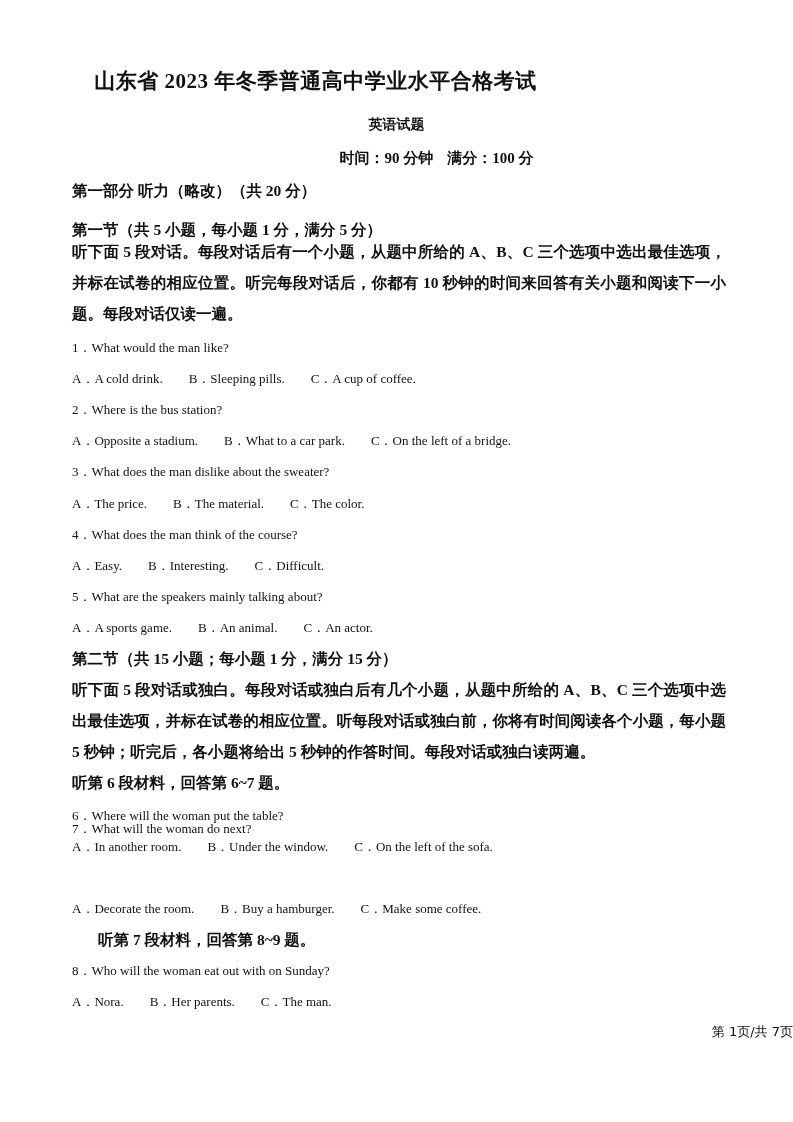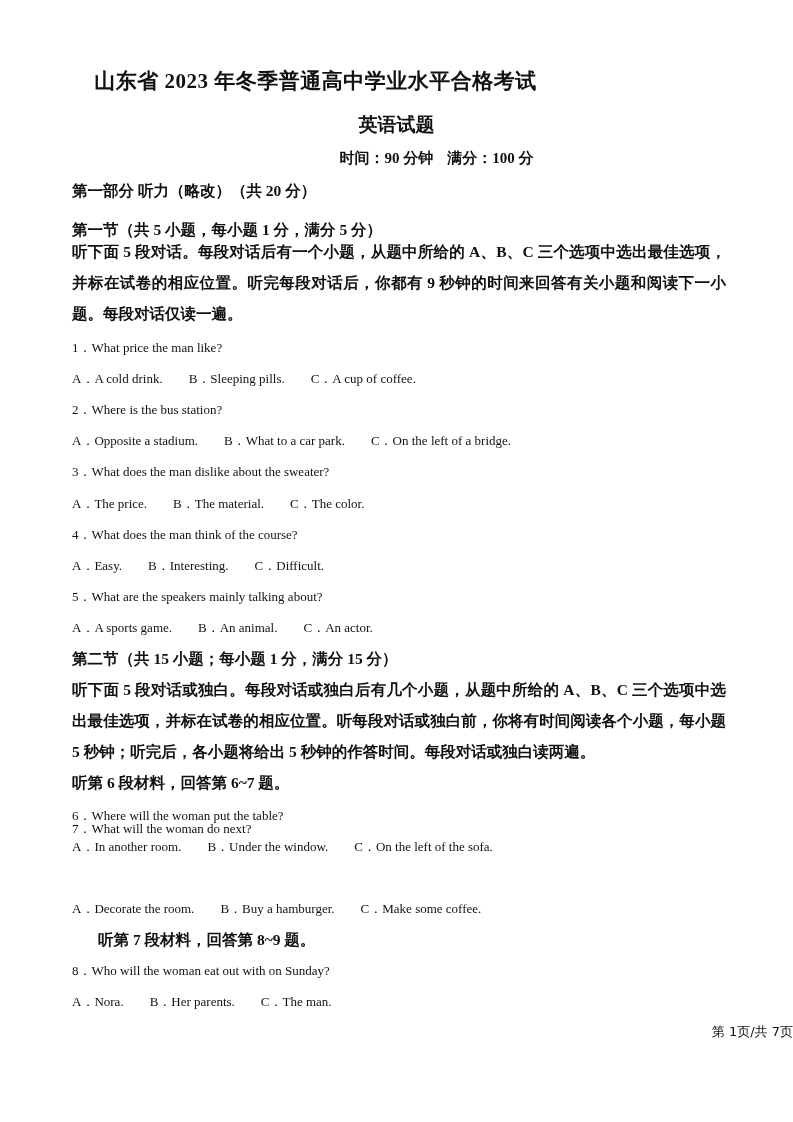--- a/index.html
+++ b/index.html
@@ -29,21 +29,21 @@
       font-size: 21px;
       font-weight: bold;
       letter-spacing: 0.5px;
       line-height: 30px;
     }
     .subtitle {
       position: absolute;
       left: 0; width: 793px;
       top: 110px;
       text-align: center;
-      font-size: 19px;
+      font-size: 14px;
       font-weight: bold;
       line-height: 30px;
     }
     .meta {
       position: absolute;
       left: 0; width: 793px;
       top: 145px;
       text-align: center;
       font-size: 15px;
       font-weight: bold;
@@ -98,24 +98,24 @@
 <div class="page">
 
   <div class="title">山东省 2023 年冬季普通高中学业水平合格考试</div>
   <div class="subtitle">英语试题</div>
   <div class="meta">
     <span>时间：90 分钟</span><span class="gap"></span><span>满分：100 分</span>
   </div>
 
   <div class="line bold-line" style="top:180px;">第一部分  听力（略改）（共 20 分）</div>
   <div class="line bold-line" style="top:219px;">第一节（共 5 小题，每小题 1 分，满分 5 分）</div>
-  <div class="para" style="top:236px;">听下面 5 段对话。每段对话后有一个小题，从题中所给的 A、B、C 三个选项中选出最佳选项，并标在试卷的相应位置。听完每段对话后，你都有 9 秒钟的时间来回答有关小题和阅读下一小题。每段对话仅读一遍。</div>
+  <div class="para" style="top:236px;">听下面 5 段对话。每段对话后有一个小题，从题中所给的 A、B、C 三个选项中选出最佳选项，并标在试卷的相应位置。听完每段对话后，你都有 10 秒钟的时间来回答有关小题和阅读下一小题。每段对话仅读一遍。</div>
 
   <div class="line q" style="top:339px;">
-    <span>1．</span><span>What price the man like?</span>
+    <span>1．</span><span>What would the man like?</span>
   </div>
   <div class="line opts" style="top:370px;">
     <span class="opt">A．A cold drink.</span><span class="opt">B．Sleeping pills.</span><span class="opt">C．A cup of coffee.</span>
   </div>
 
   <div class="line q" style="top:401px;">
     <span>2．</span><span>Where is the bus station?</span>
   </div>
   <div class="line opts" style="top:432px;">
     <span class="opt">A．Opposite a stadium.</span><span class="opt">B．What to a car park.</span><span class="opt">C．On the left of a bridge.</span>

